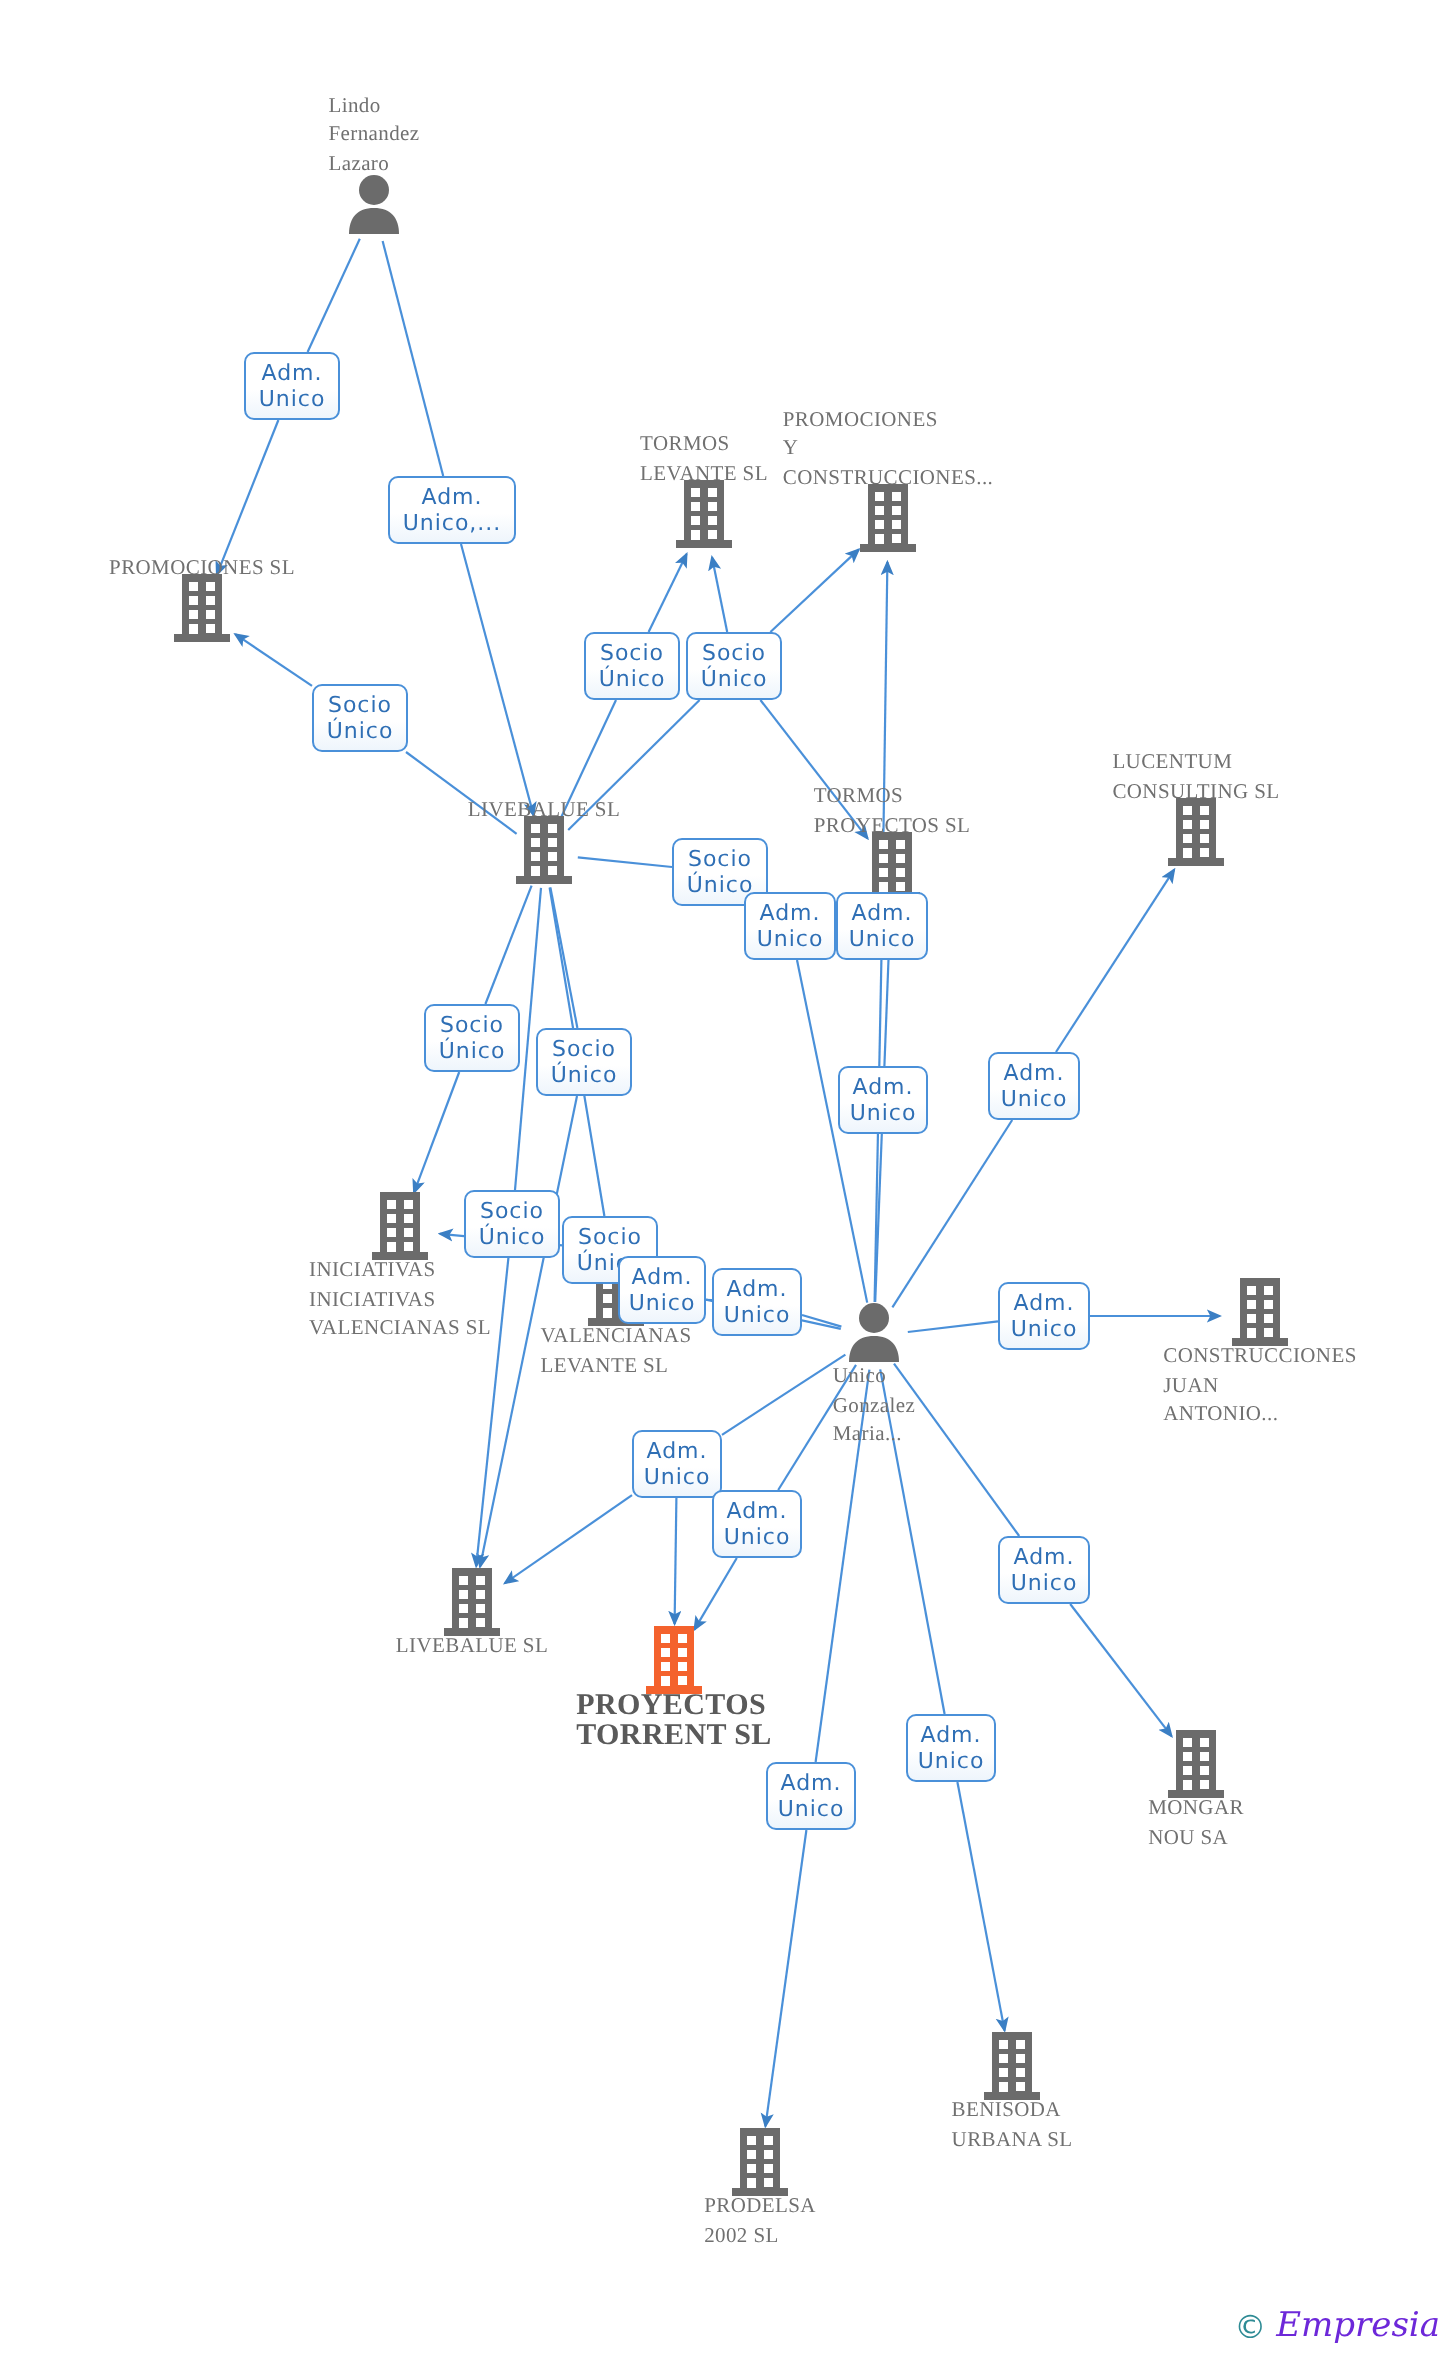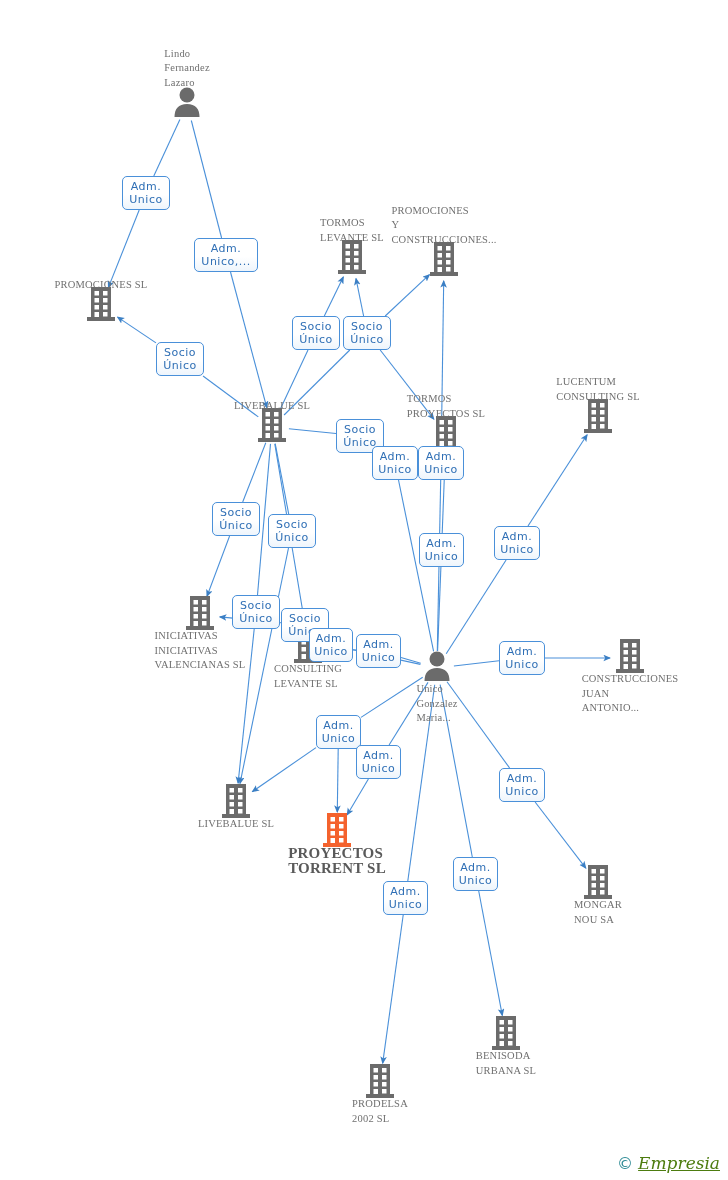--- a/index.html
+++ b/index.html
@@ -82,26 +82,25 @@
     align-items: center;
     gap: 5px;
     z-index: 50;
   }
   #watermark .cmark {
     color: #2e8b95;
     font-size: 16px;
     line-height: 16px;
   }
   #watermark .wname {
-    color: #4d7c0f;
+    color: #6d28d9;
     font-size: 17px;
     font-style: italic;
     font-family: "DejaVu Serif", serif;
     line-height: 17px;
-    text-decoration: underline;
   }
 </style>
 </head>
 <body>
 
 <div id="canvas">
 
   <svg id="edges" viewBox="0 0 728 1180" xmlns="http://www.w3.org/2000/svg">
     <defs>
       <marker id="arrowhead" markerWidth="7" markerHeight="7" refX="6" refY="3" orient="auto" markerUnits="strokeWidth">
@@ -393,21 +392,21 @@
             <rect x="8.5" y="5" width="4.5" height="4.5" fill="#ffffff"></rect>
             <rect x="17" y="5" width="4.5" height="4.5" fill="#ffffff"></rect>
             <rect x="8.5" y="12" width="4.5" height="4.5" fill="#ffffff"></rect>
             <rect x="17" y="12" width="4.5" height="4.5" fill="#ffffff"></rect>
             <rect x="8.5" y="19" width="4.5" height="4.5" fill="#ffffff"></rect>
             <rect x="17" y="19" width="4.5" height="4.5" fill="#ffffff"></rect>
             <rect x="8.5" y="26" width="4.5" height="5" fill="#ffffff"></rect>
             <rect x="17" y="26" width="4.5" height="4.5" fill="#ffffff"></rect>
           </svg></div>
         <div class="caption below">
-          <div>CONSULTING</div>
+          <div>VALENCIANAS</div>
           <div>LEVANTE SL</div>
         </div>
       </div>
       <div class="node" style="left: 437px; top: 668px;">
         <div class="glyph"><svg width="30" height="32" viewBox="0 0 30 32" xmlns="http://www.w3.org/2000/svg">
             <circle cx="15" cy="9" r="7.5" fill="#6b6b6b"></circle>
             <path d="M15 18 C6.5 18 2.5 23 2.5 31 L27.5 31 C27.5 23 23.5 18 15 18 Z" fill="#6b6b6b"></path>
           </svg></div>
         <div class="caption below">
           <div>Unico</div>

